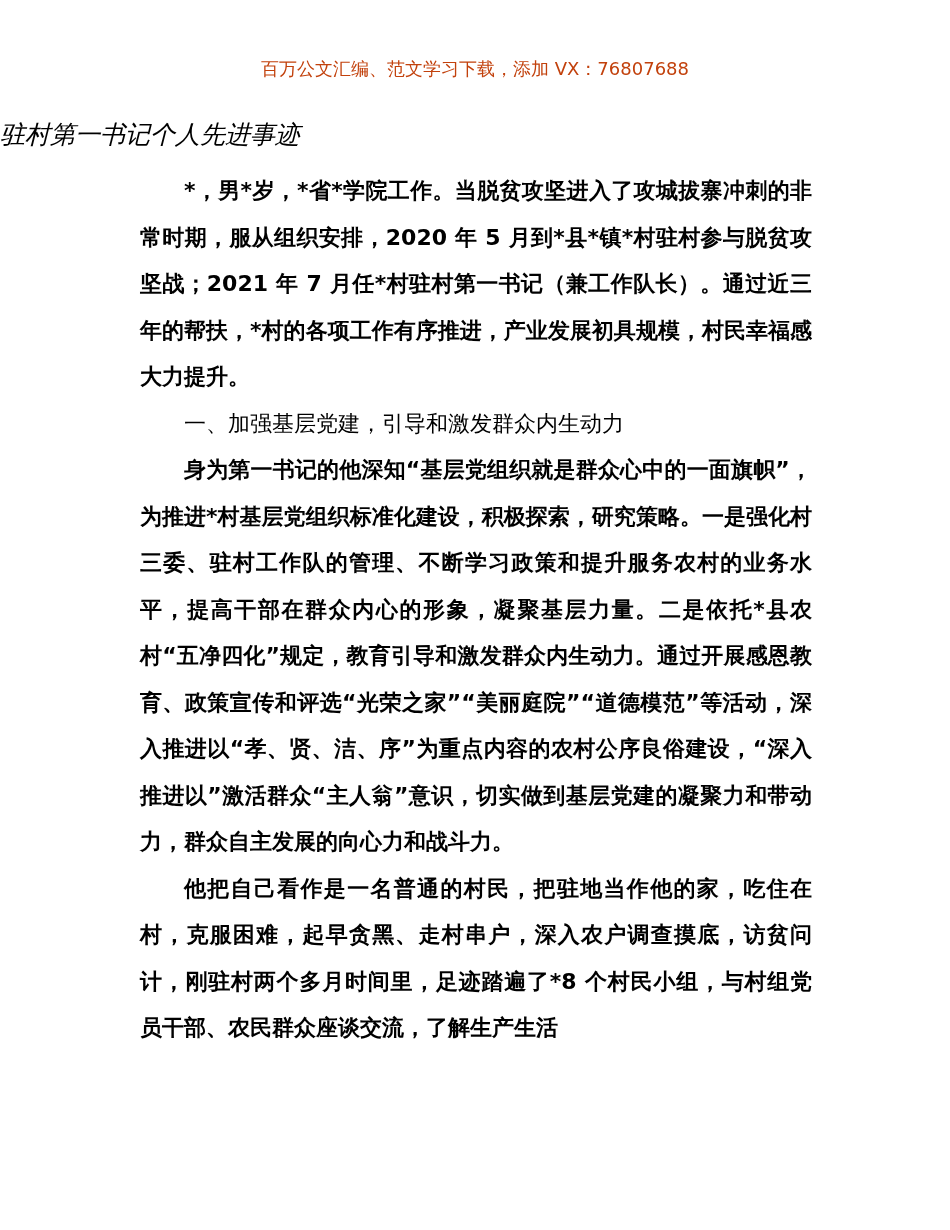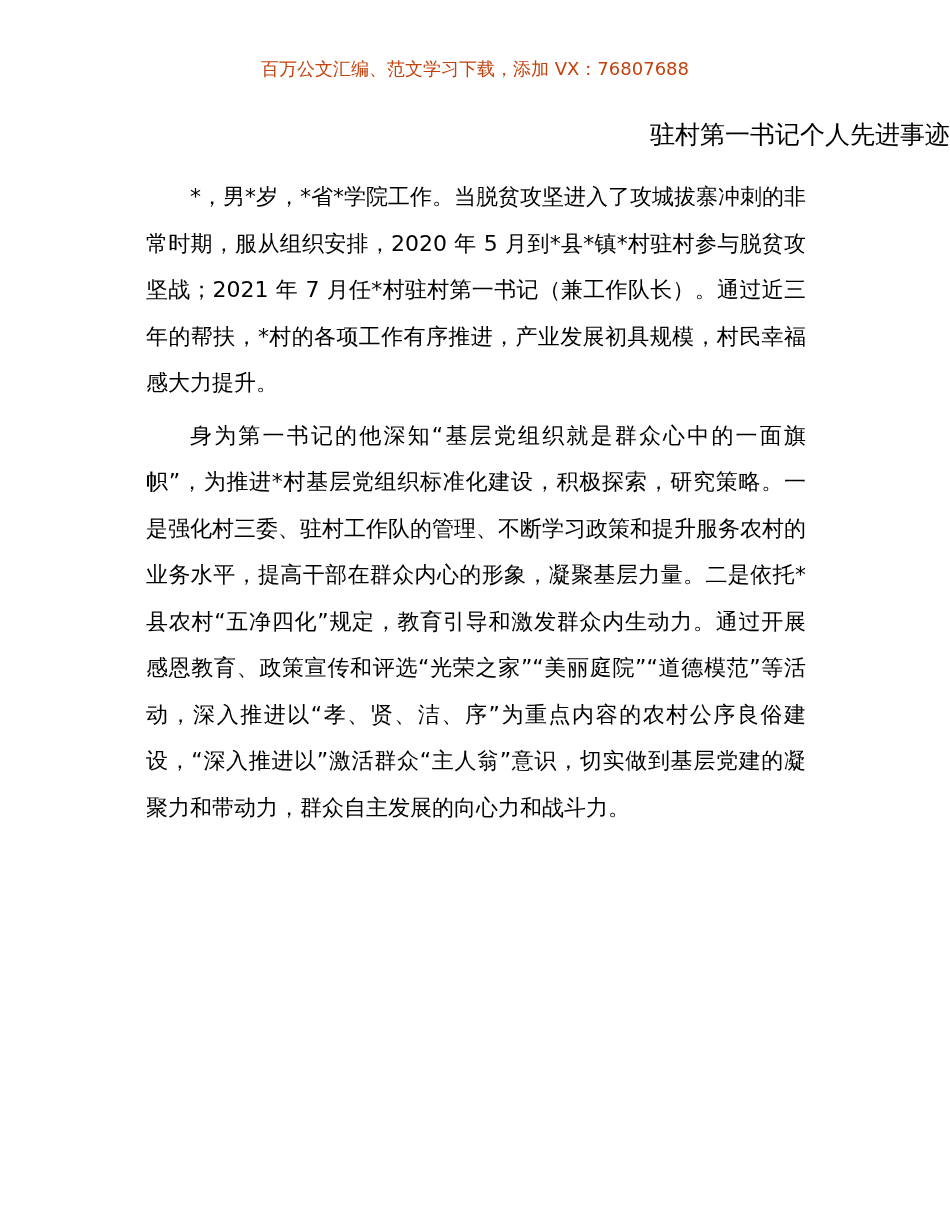--- a/index.html
+++ b/index.html
@@ -1,29 +1,31 @@
 <!DOCTYPE html>
 <html><head>
   <meta charset="utf-8">
   <style>
     html, body { margin: 0; padding: 0; background: #ffffff; }
     body { width: 950px; height: 1230px; position: relative; overflow: hidden;
            font-family: "DejaVu Sans", "Liberation Sans", sans-serif; color: #000; }
     .header { position: absolute; top: 56px; left: 0; width: 950px; text-align: center;
               font-size: 18px; color: #c2410c; line-height: 26px; letter-spacing: 0px; }
-    .title { position: absolute; top: 117px; left: 0; width: 950px; text-align: right;
-             font-size: 25px; line-height: 36px; color: #000; }
+    .title { position: absolute; top: 117px; left: 0; width: 950px; text-align: left;
+             font-size: 25px; line-height: 36px; color: #000; font-style: italic; }
     .body { position: absolute; top: 168px; left: 140px; width: 672px;
             font-size: 22px; line-height: 46.5px; text-align: justify; text-justify: inter-character; }
-    .para { margin: 6px; text-indent: 2em; }
+    .para { margin: 0; text-indent: 2em; font-weight: bold; }
     .heading { margin: 0; text-indent: 2em; }
   </style>
 </head>
 <body>
 
 <div class="header">百万公文汇编、范文学习下载，添加 VX：76807688</div>
 
 <div class="title">驻村第一书记个人先进事迹</div>
 
 <div class="body">
   <p class="para">*，男*岁，*省*学院工作。当脱贫攻坚进入了攻城拔寨冲刺的非常时期，服从组织安排，2020 年 5 月到*县*镇*村驻村参与脱贫攻坚战；2021 年 7 月任*村驻村第一书记（兼工作队长）。通过近三年的帮扶，*村的各项工作有序推进，产业发展初具规模，村民幸福感大力提升。</p>
+  <p class="heading">一、加强基层党建，引导和激发群众内生动力</p>
   <p class="para">身为第一书记的他深知“基层党组织就是群众心中的一面旗帜”，为推进*村基层党组织标准化建设，积极探索，研究策略。一是强化村三委、驻村工作队的管理、不断学习政策和提升服务农村的业务水平，提高干部在群众内心的形象，凝聚基层力量。二是依托*县农村“五净四化”规定，教育引导和激发群众内生动力。通过开展感恩教育、政策宣传和评选“光荣之家”“美丽庭院”“道德模范”等活动，深入推进以“孝、贤、洁、序”为重点内容的农村公序良俗建设，“深入推进以”激活群众“主人翁”意识，切实做到基层党建的凝聚力和带动力，群众自主发展的向心力和战斗力。</p>
+  <p class="para">他把自己看作是一名普通的村民，把驻地当作他的家，吃住在村，克服困难，起早贪黑、走村串户，深入农户调查摸底，访贫问计，刚驻村两个多月时间里，足迹踏遍了*8 个村民小组，与村组党员干部、农民群众座谈交流，了解生产生活</p>
 </div>
 
 </body></html>

